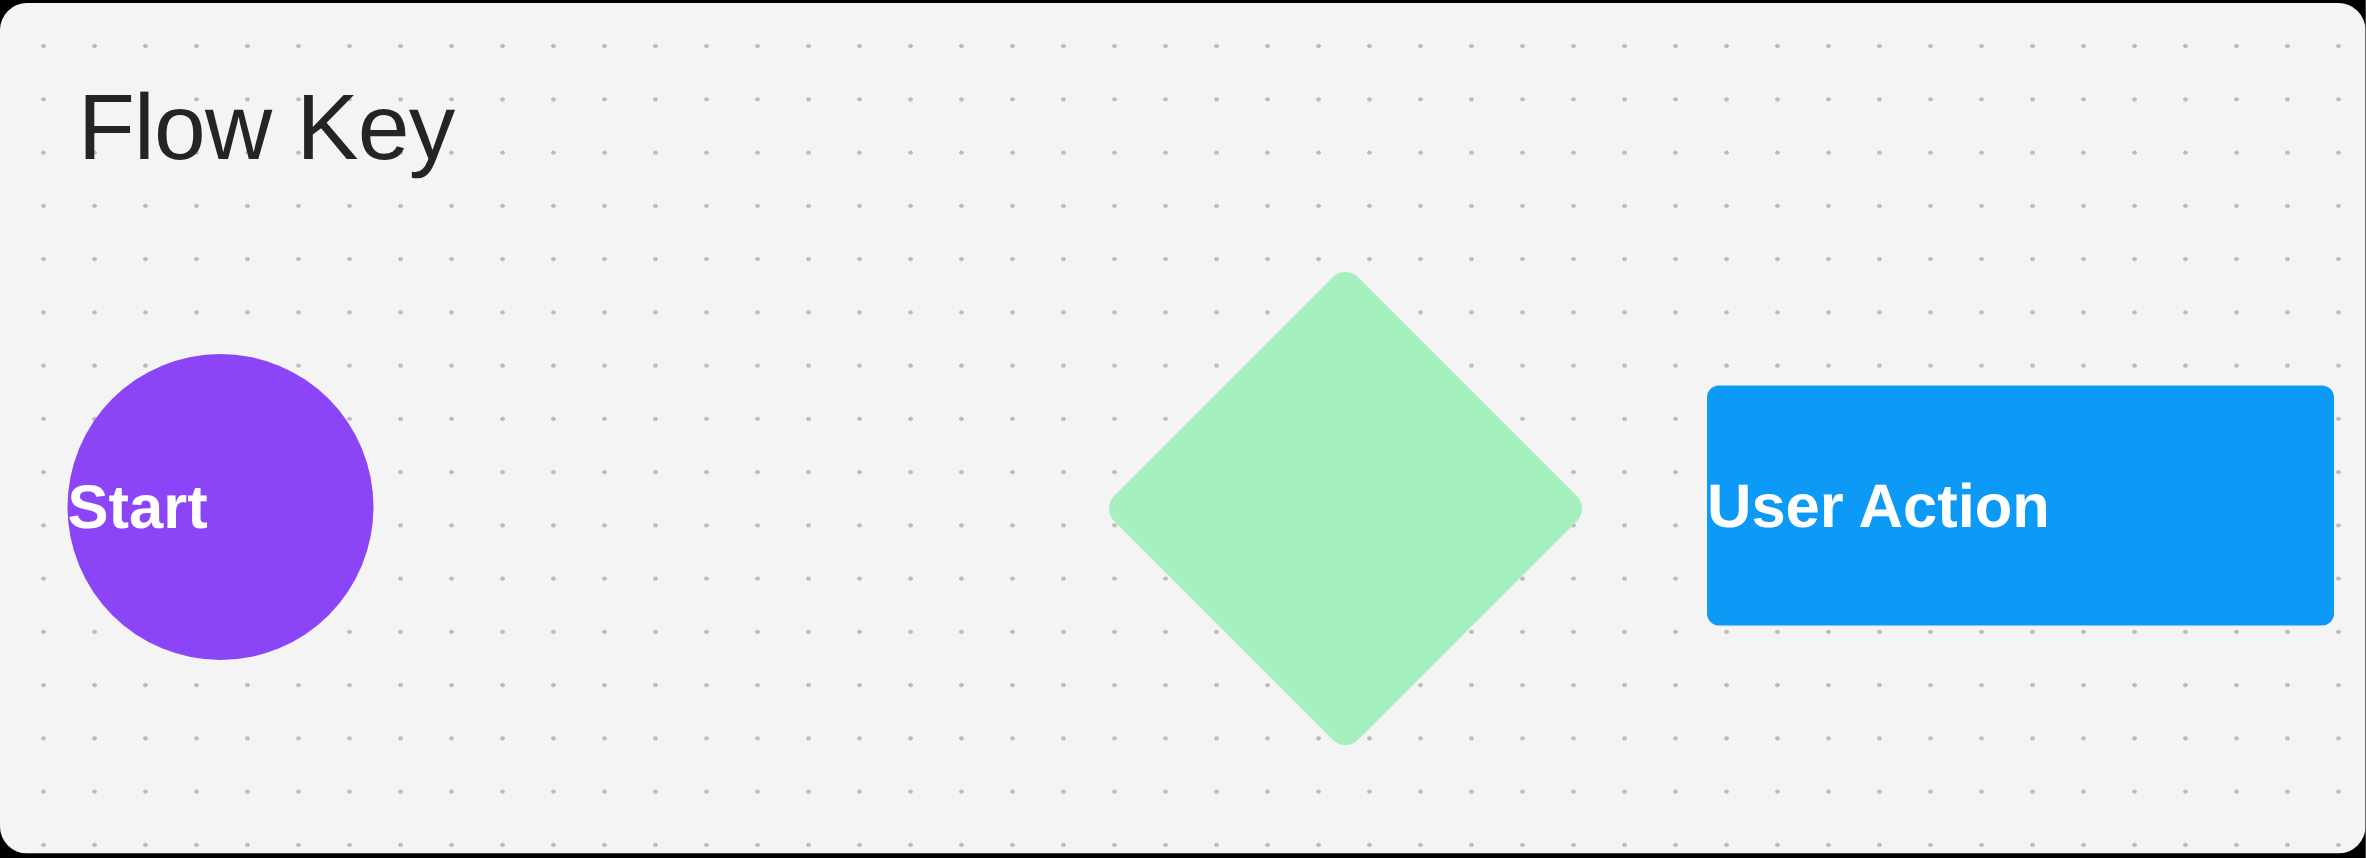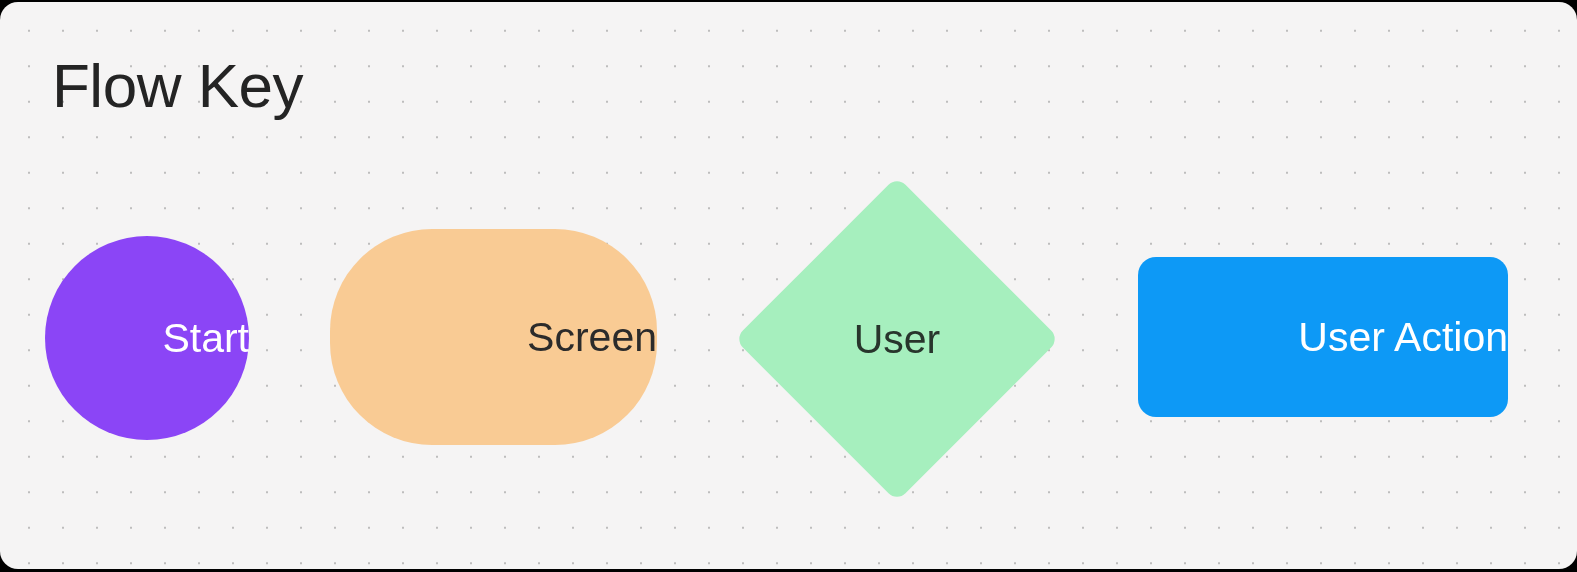--- a/index.html
+++ b/index.html
@@ -31,23 +31,23 @@
     top: 48px;
     font-size: 62px;
     font-weight: 500;
     letter-spacing: -0.5px;
     color: #242424;
   }
   .shape {
     position: absolute;
     display: flex;
     align-items: center;
-    justify-content: flex-end;
+    justify-content: flex-start;
     font-size: 41px;
-    font-weight: 400;
+    font-weight: 700;
   }
   .shape-circle {
     left: 45px; top: 234px;
     width: 204px; height: 204px;
     border-radius: 50%;
   }
   .shape-screen {
     left: 330px; top: 227px;
     width: 327px; height: 216px;
     border-radius: 102px;
@@ -70,44 +70,40 @@
     flex-direction: column;
     align-items: center;
     justify-content: center;
     text-align: center;
     font-size: 41px;
     line-height: 63px;
     font-weight: 400;
   }
   .shape-action {
     left: 1138px; top: 255px;
-    width: 370px; height: 160px;
-    border-radius: 18px;
+    width: 418px; height: 160px;
+    border-radius: 8px;
   }
 </style>
 </head>
 <body>
 
 <div class="frame">
   <div class="canvas">
 
     <h1 class="title" style="color: rgb(36, 36, 36);">Flow Key</h1>
 
     <div class="shape shape-circle" style="background: rgb(139, 69, 246);">
       <span style="color: rgb(255, 255, 255);">Start</span>
     </div>
 
-    <div class="shape shape-screen" style="background: rgb(249, 203, 148);">
-      <span style="color: rgb(43, 43, 43);">Screen</span>
-    </div>
 
     <div class="diamond-wrap">
       <div class="diamond-fill" style="background: rgb(166, 239, 190);"></div>
       <div class="diamond-label" style="color: rgb(40, 53, 44);">
-        <span>User</span>
       </div>
     </div>
 
     <div class="shape shape-action" style="background: rgb(13, 153, 246);">
       <span style="color: rgb(255, 255, 255);">User Action</span>
     </div>
 
   </div>
 </div>
 

